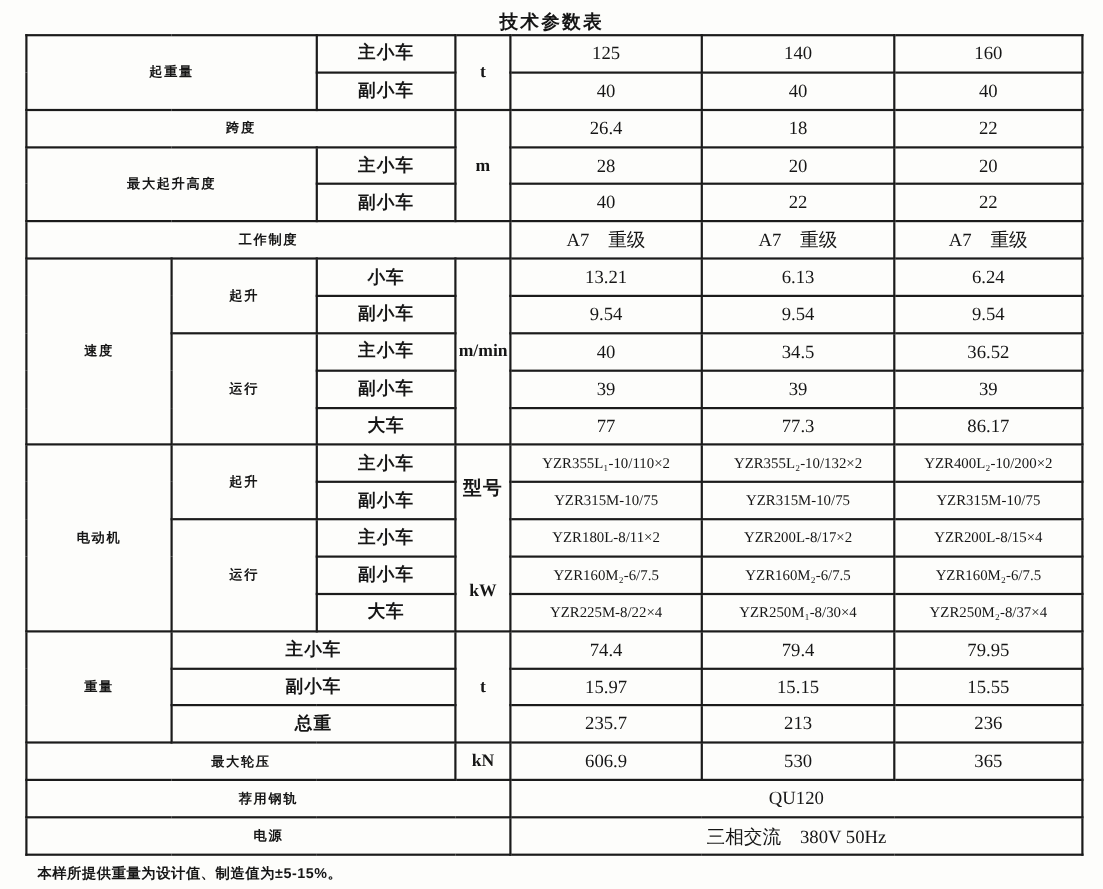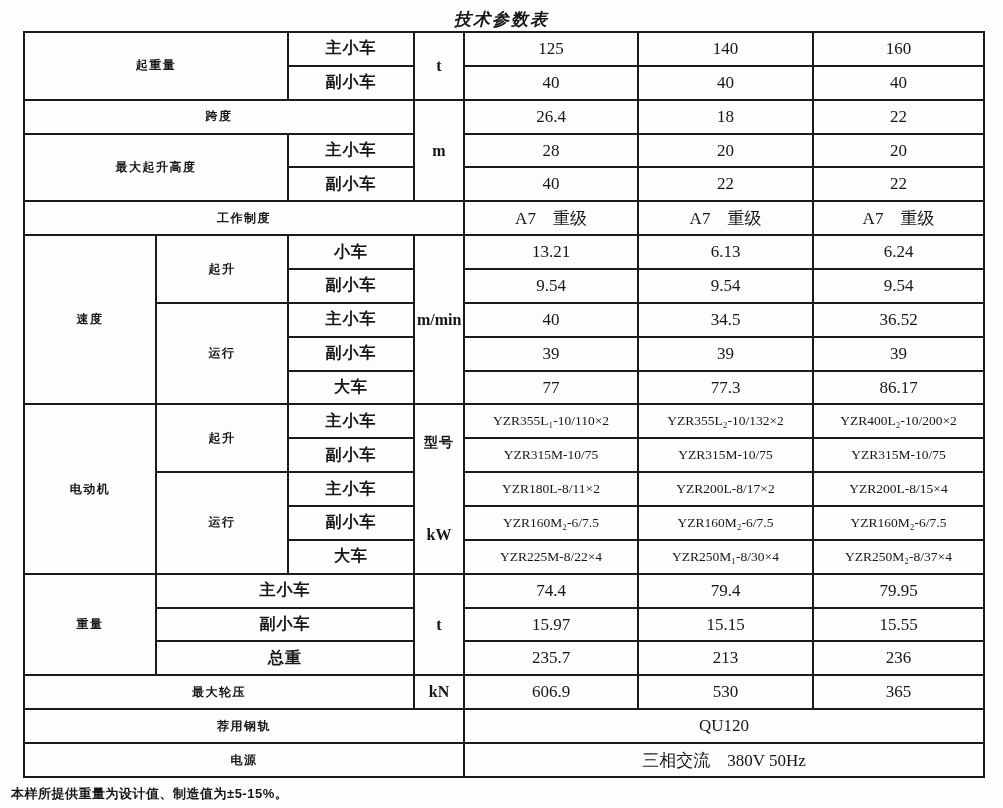--- a/index.html
+++ b/index.html
@@ -7,21 +7,21 @@
     width:1003px; height:808px;
     background:#fdfdfb;
     font-family:"Liberation Sans", sans-serif;
     color:#161616;
   }
   .page { position:relative; width:1003px; height:808px; overflow:hidden; }
 
   .title {
     position:absolute; top:8px; left:0; right:0;
     text-align:center;
-    font-size:17px; font-weight:bold; letter-spacing:2px;font-style:italic;
+    font-size:17px; font-weight:bold; letter-spacing:2px;
   }
 
   table.spec {
     position:absolute; left:23px; top:31px;
     width:960px; height:747px;
     border-collapse:collapse; table-layout:fixed;
   }
   table.spec td {
     border:2px solid #1b1b1b;
     padding:0 2px;
@@ -37,26 +37,26 @@
           text-align:left; padding-left:14px; }
   .subc { font-size:16px; font-weight:bold; letter-spacing:1px; }
   .unit { font-family:"Liberation Serif","DejaVu Serif",serif;
           font-size:16px; font-weight:bold; }
   .val  { font-family:"Liberation Serif","DejaVu Serif",serif;
           font-size:17px; font-weight:normal; }
   .model{ font-size:13.5px; }
   .unit-stack { display:flex; flex-direction:column; align-items:center;
                 justify-content:center; gap:26px; }
   .unit-cn { font-family:Liberation Mono, monospace;
-             font-size:14px; font-weight:bold; letter-spacing:1px; }
+             font-size:17px; font-weight:bold; letter-spacing:1px; }
   .unit-en { font-family:"Liberation Serif","DejaVu Serif",serif;
              font-size:16px; font-weight:bold;margin-top:48px; }
 
   .footnote {
-    position:absolute; left:11px; top:785px;
+    position:absolute; left:34px; top:785px;
     font-size:13px; font-weight:bold; letter-spacing:0.5px;
   }
 </style>
 </head>
 <body>
 
 <div class="page">
 
   <div class="title">技术参数表</div>
 

